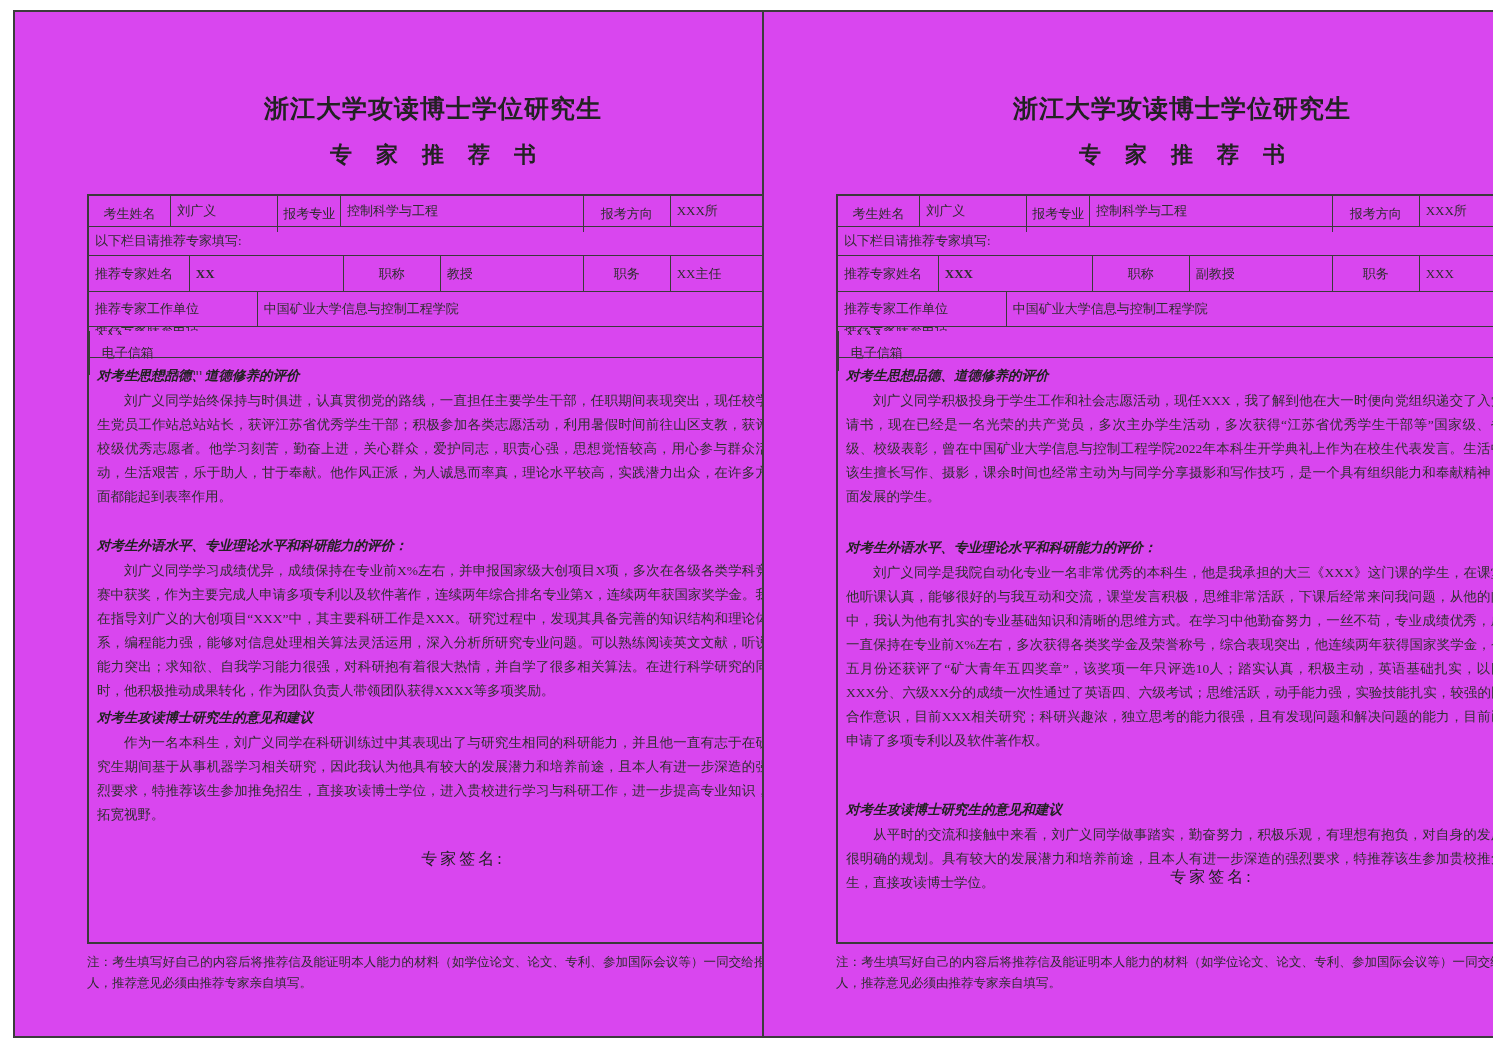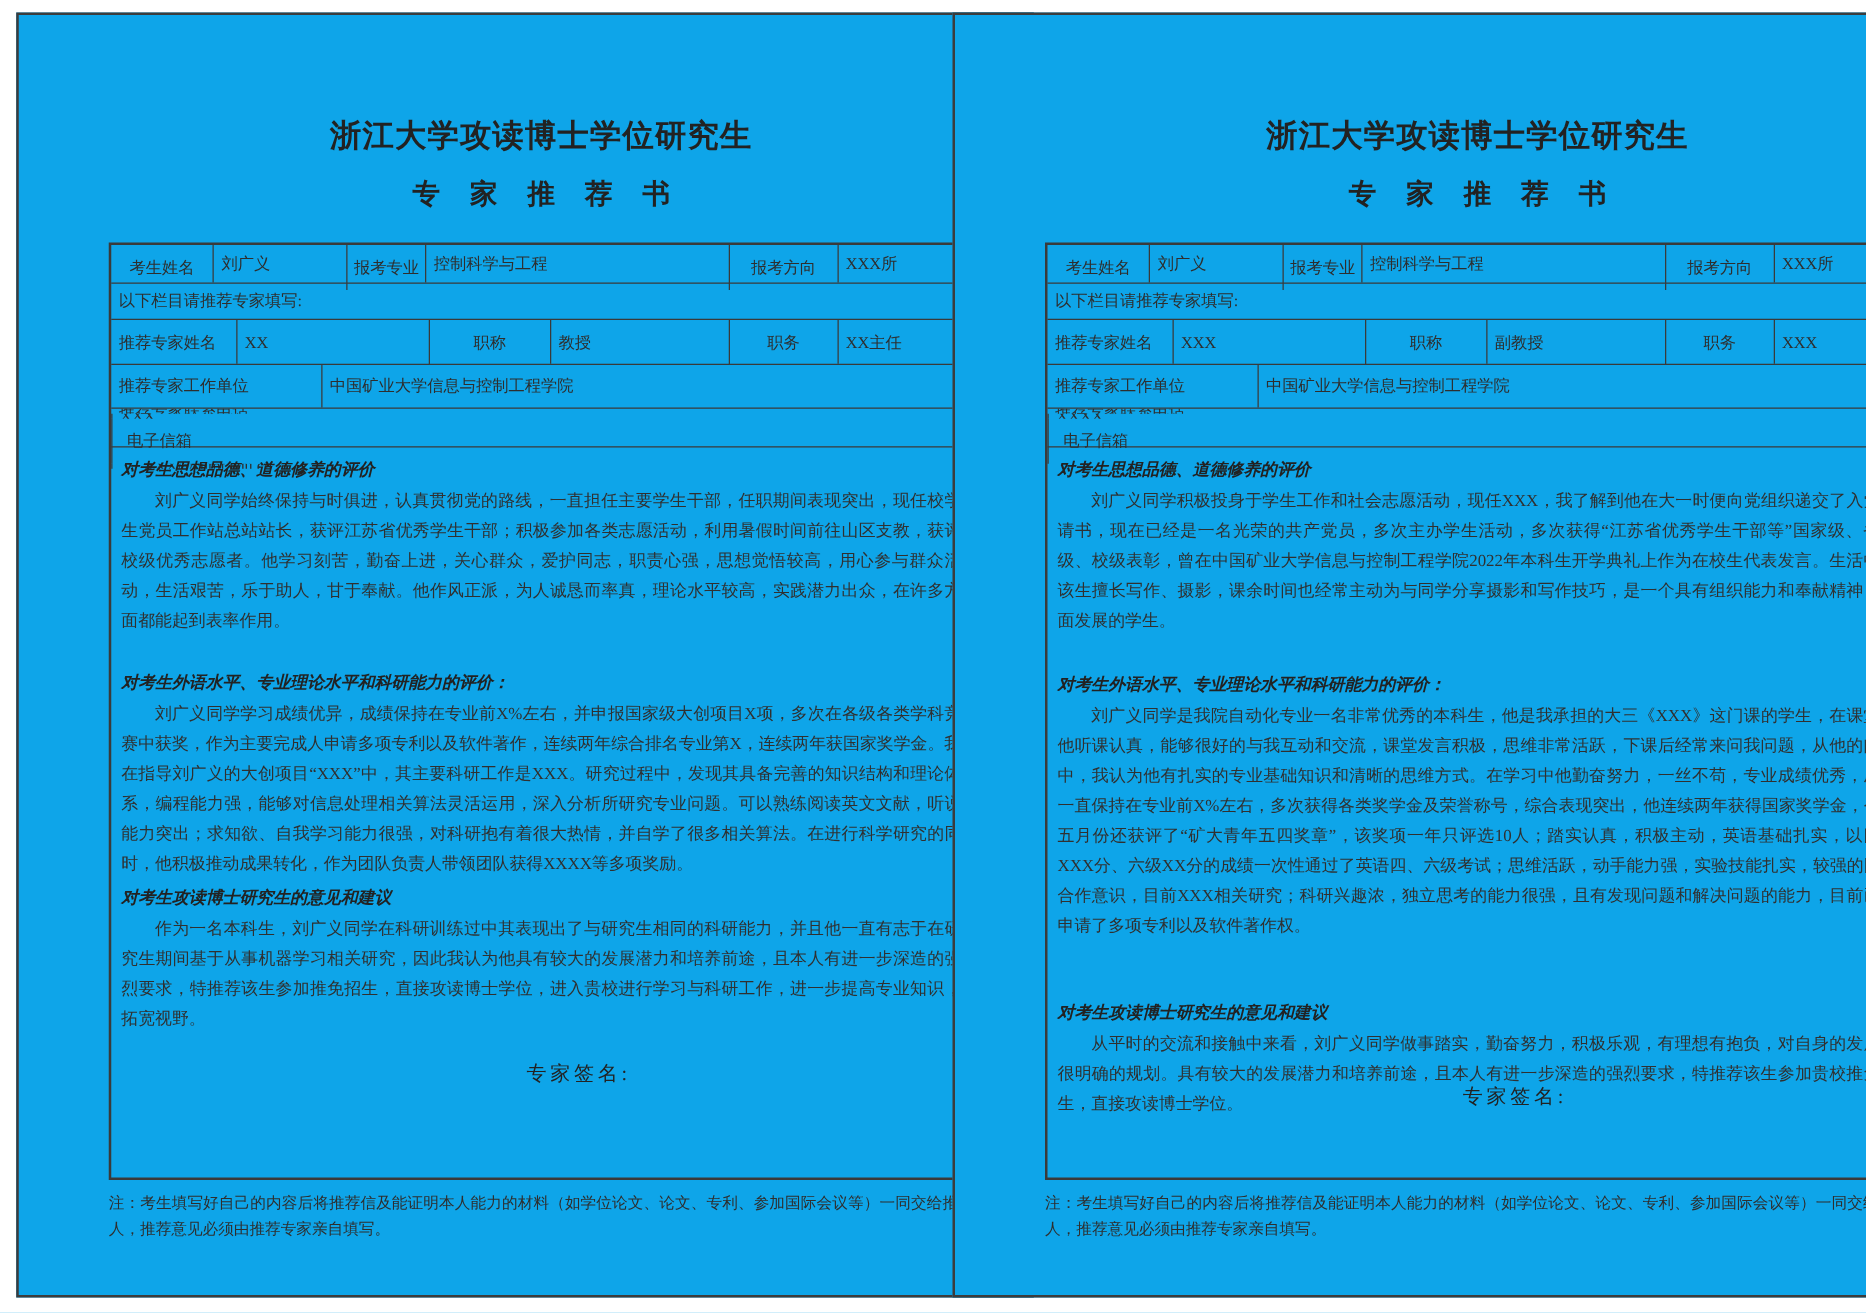--- a/index.html
+++ b/index.html
@@ -2,21 +2,21 @@
 <html><head>
 <meta charset="utf-8">
 <style>
   html,body { margin:0; padding:0; background:#ffffff; }
   .canvas {
     position:relative; width:1493px; height:1050px; background:#ffffff;
     font-family:"Liberation Serif","DejaVu Serif",serif; color:#2e2e2e;
   }
   .page {
     position:absolute; top:10px; width:814px; height:1028px;
-    border:2px solid #3c3c3c; background:#0ea5e9; box-sizing:border-box;
+    border:2px solid #3c3c3c; background:#d946ef; box-sizing:border-box;
     overflow:hidden;
   }
   .page-left  { left:13px; }
   .page-right { left:762px; }
   .page-content { padding:0 46px 0 72px; }
 
   .doc-title {
     margin:80px 0 0 0; text-align:center;
     font-family:"Liberation Sans","DejaVu Sans",sans-serif;
     font-size:25px; font-weight:bold; color:#222; letter-spacing:1px;
@@ -38,21 +38,21 @@
   }
   .cell:first-child { border-left:none; }
   .cell.center { justify-content:center; padding:18px 2px; }
   .r1 { height:30px; } .r2 { height:28px; } .r3 { height:35px; }
   .r4 { height:34px; } .r5 { height:30px;flex-direction:column; }
 
   
   .c1a{width:11.8%;} .c1b{width:15.6%;} .c1c{width:9.1%;} .c1d{width:35.3%;}
   .c1e{width:12.6%;} .c1f{width:15.6%;}
   
-  .c3a{width:14.5%;} .c3b{width:22.4%;} .c3c{width:14.1%;} .c3d{width:20.8%;}
+  .c3a{width:14.5%;} .c3b{width:22.4%;font-weight:bold;} .c3c{width:14.1%;} .c3d{width:20.8%;}
   .c3e{width:12.6%;} .c3f{width:15.6%;}
   
   .c4a{width:24.4%;} .c4b{width:75.6%;}
   
   .c5a{width:24.4%;} .c5b{width:18.7%;} .c5c{width:11.1%;} .c5d{width:45.8%;padding-left:24px;}
   .full{width:100%;}
 
   .bigcell {
     position:relative; height:584px; box-sizing:border-box;
     padding:7px 8px; overflow:hidden;

